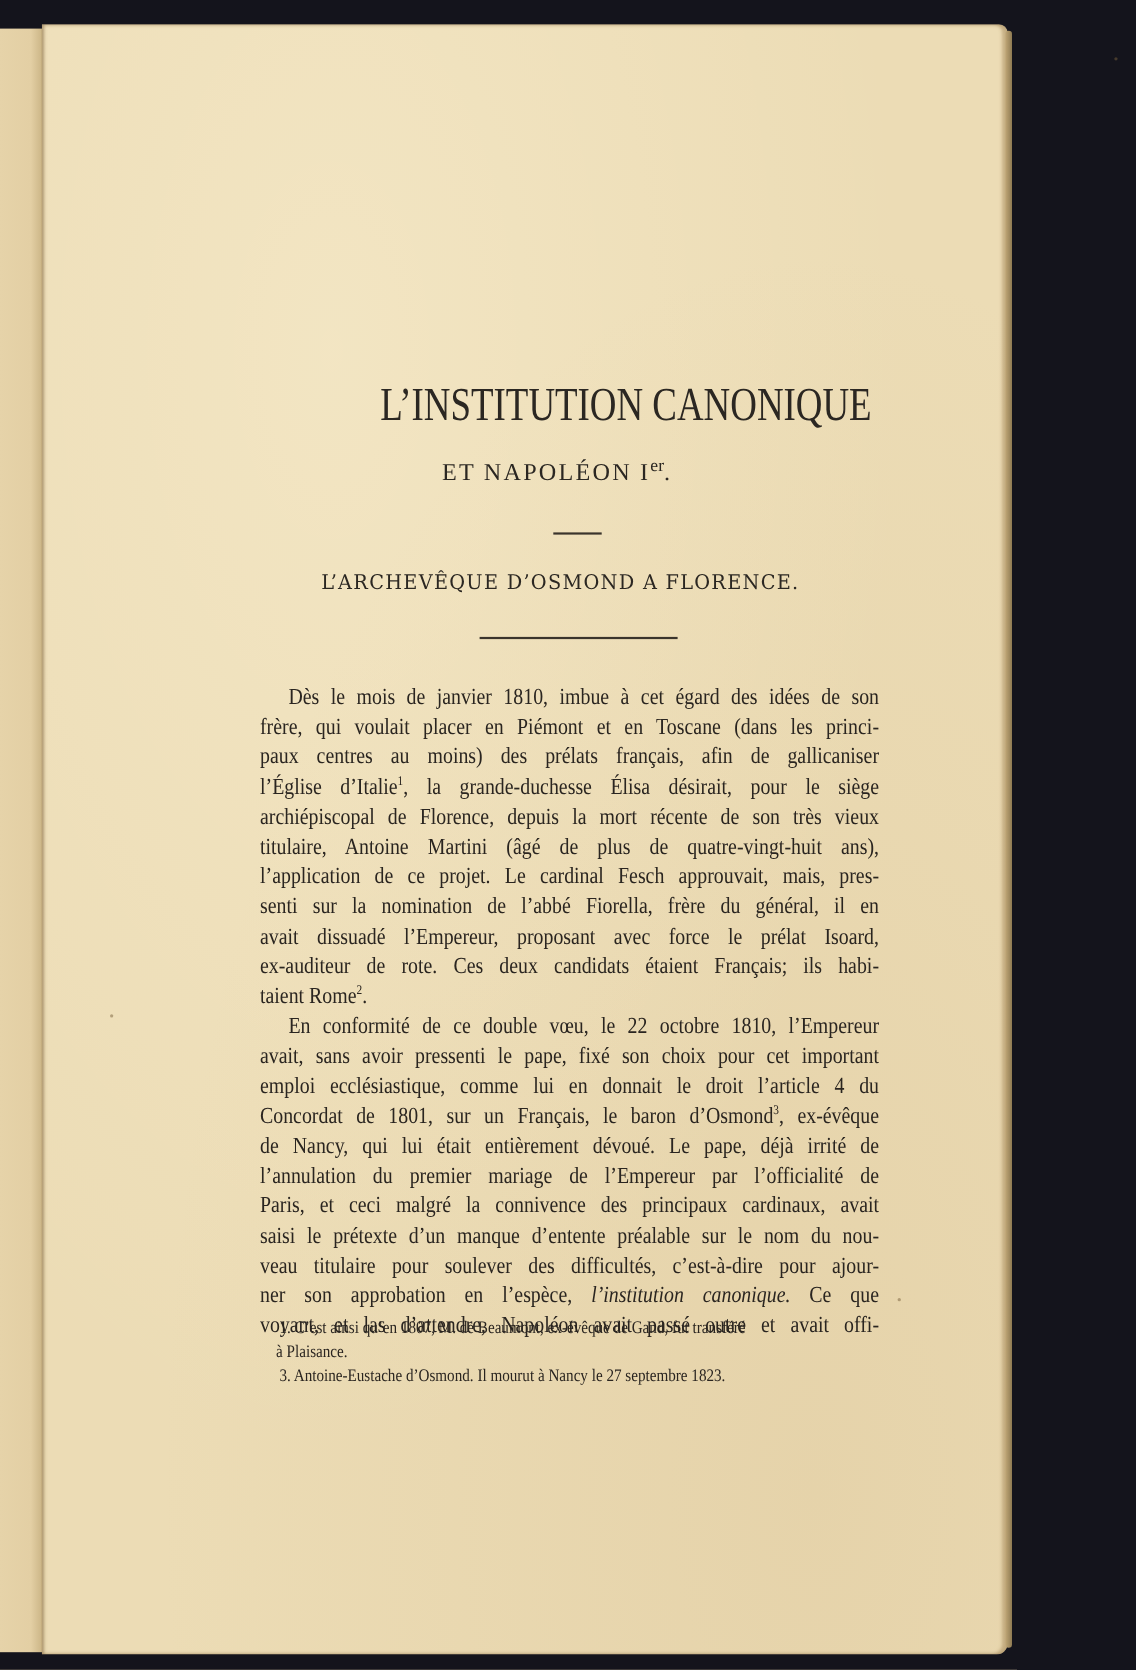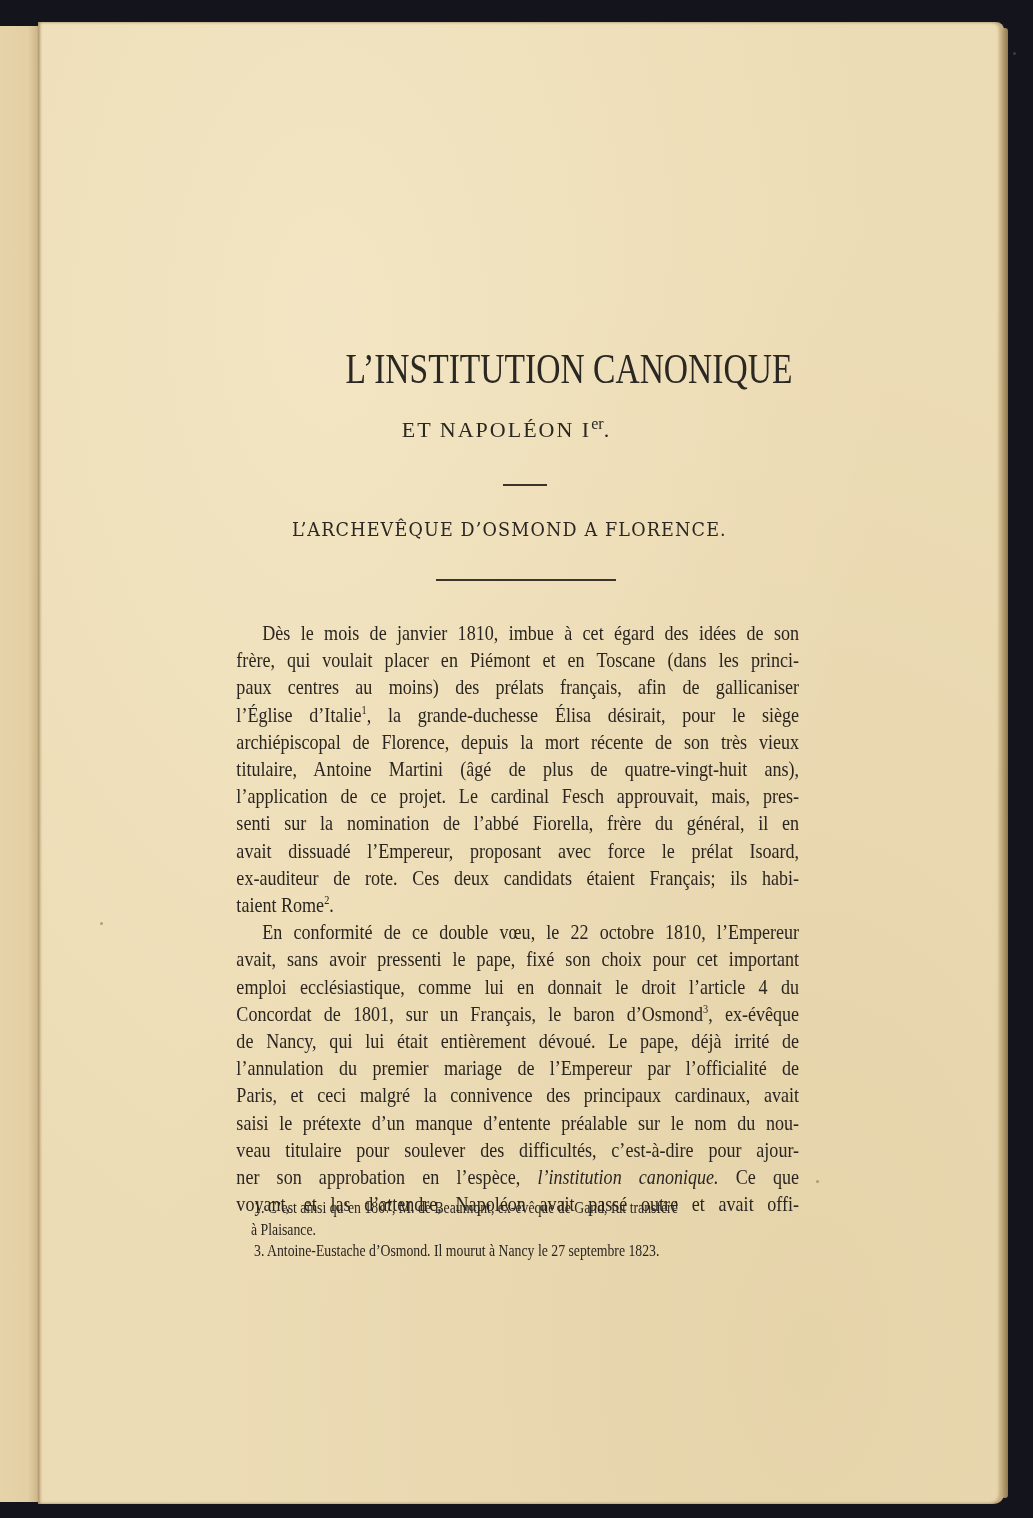--- a/index.html
+++ b/index.html
@@ -19,21 +19,21 @@
       left: 0;
       top: 26px;
       width: 40px;
       height: 1476px;
       background: linear-gradient(to right, #e6d3a9 0%, #e3cfa4 70%, #cfb98b 92%, #a88f60 100%);
     }
     .page {
       position: absolute;
       left: 38px;
       top: 22px;
-      width: 966px;
+      width: 878px;
       height: 1482px;
       background: #ecdcb5;
       background-image:
         radial-gradient(ellipse at 30% 20%, rgba(255,246,220,0.35), rgba(0,0,0,0) 60%),
         radial-gradient(ellipse at 80% 90%, rgba(200,170,120,0.18), rgba(0,0,0,0) 60%);
       border-top-right-radius: 8px;
       border-bottom-right-radius: 10px;
       box-shadow: inset 2px 0 3px rgba(120,90,50,0.55), inset -5px 0 3px rgba(150,120,70,0.45);
     }
     .page-edge {

